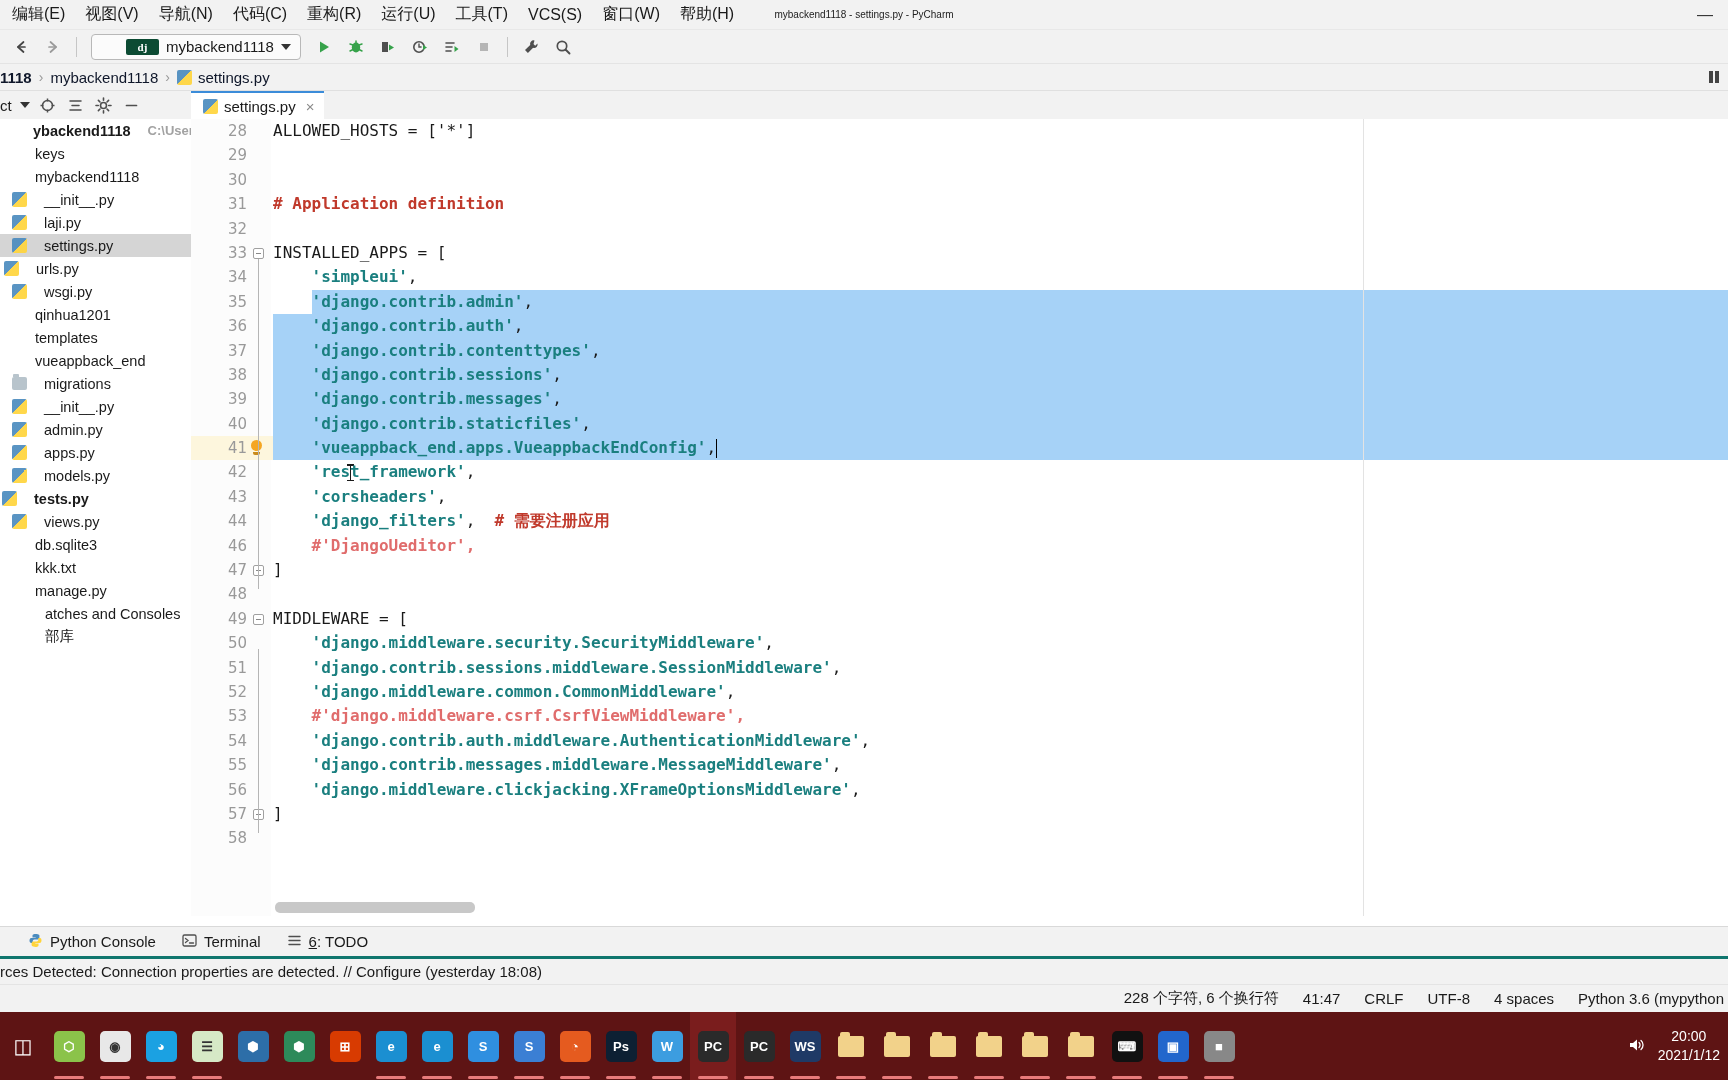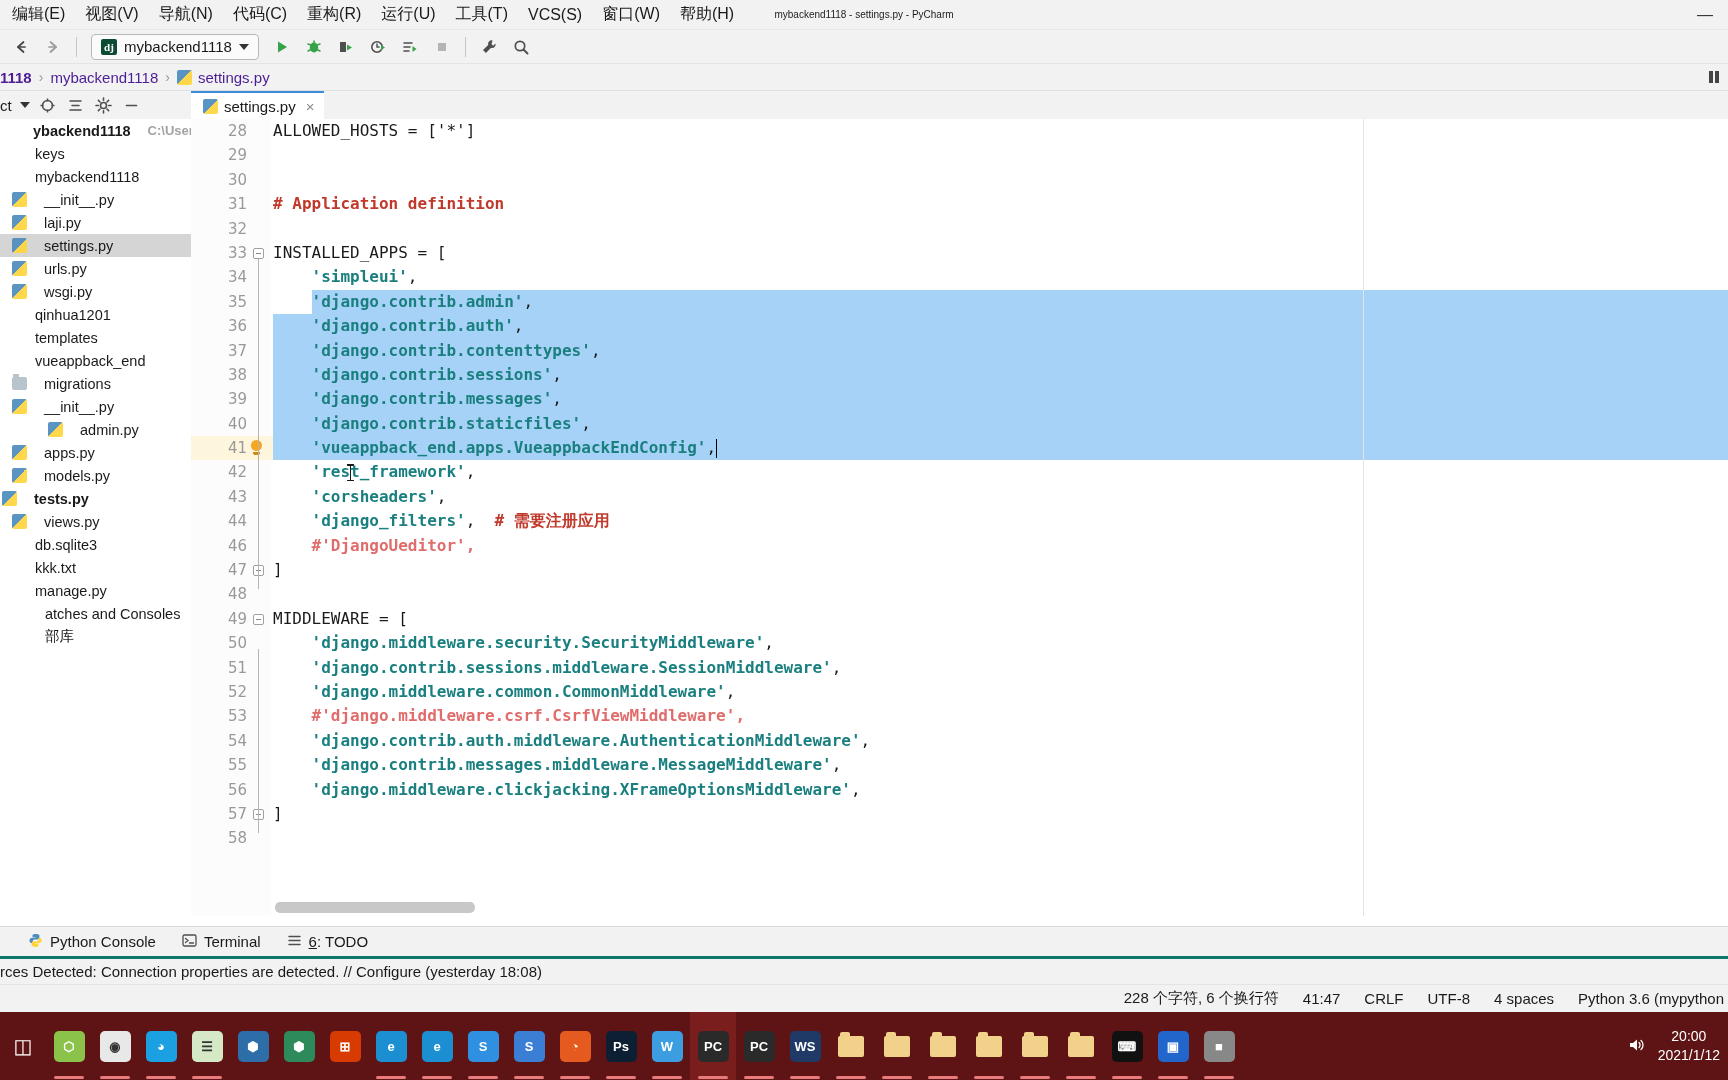--- a/index.html
+++ b/index.html
@@ -43,34 +43,34 @@
     justify-content: center; border-radius: 3px; cursor: default;
   }
   .tb-sep { width: 1px; height: 20px; background: #c6c6c6; margin: 0 6px; }
   .run-config {
     display: flex; align-items: center; gap: 7px;
     height: 26px; padding: 0 9px; border: 1px solid #b8b8b8;
     border-radius: 4px; background: #fbfbfb; margin: 0 6px;
   }
   .run-config-label { font-size: 15px; color: #1a1a1a; }
   .dj-icon {
-    width: 16px; height: 16px; background: #0c4b33; border-radius: 2px;
+    width: 33px; height: 16px; background: #0c4b33; border-radius: 2px;
     color: #fff; font-size: 11px; font-weight: bold; display: flex;
-    align-items: center; justify-content: center; font-family: "Liberation Serif", serif;
+    align-items: center; justify-content: center; font-family: "Liberation Serif", serif; margin-left: 25px;
   }
   .caret-dn { width: 0; height: 0; border-left: 5px solid transparent;
     border-right: 5px solid transparent; border-top: 6px solid #333; }
 
   
   .navbar {
     position: absolute; top: 64px; left: 0; width: 1728px; height: 27px;
     background: #f2f2f2; display: flex; align-items: center;
     padding-left: 0px; border-bottom: 1px solid #e0e0e0;
   }
-  .crumb { font-size: 15px; color: #4c1d95; display: flex; align-items: center; gap: 6px; text-align: center; }
+  .crumb { font-size: 15px; color: #0f172a; display: flex; align-items: center; gap: 6px; text-align: center; }
   .crumb.bold { font-weight: bold; }
   .crumb-sep { color: #999; font-size: 14px; margin: 0 7px; }
   .nav-right { position: absolute; right: 6px; display: flex; align-items: center; }
   .pause-ic { width: 16px; height: 16px; display:flex; gap:2px; align-items:center; justify-content:center;}
   .pause-ic i { display:block; width:4px; height:12px; background:#444; }
 
   
   .proj-header {
     position: absolute; top: 91px; left: 0; width: 191px; height: 28px;
     background: #f2f2f2; display: flex; align-items: center; gap: 8px;
@@ -379,21 +379,21 @@
         <span>__init__.py</span>
       </div>
       <div class="tree-row" style="padding-left: 12px;">
         <span class="py-ic"></span>
         <span>laji.py</span>
       </div>
       <div class="tree-row sel" style="padding-left: 12px;">
         <span class="py-ic"></span>
         <span>settings.py</span>
       </div>
-      <div class="tree-row" style="padding-left: 12px;">
+      <div class="tree-row" style="padding-left: 4px;">
         <span class="py-ic"></span>
         <span>urls.py</span>
       </div>
       <div class="tree-row" style="padding-left: 12px;">
         <span class="py-ic"></span>
         <span>wsgi.py</span>
       </div>
       <div class="tree-row" style="padding-left: 2px;">
         <span class="sp16"></span>
         <span>qinhua1201</span>
@@ -407,21 +407,21 @@
         <span>vueappback_end</span>
       </div>
       <div class="tree-row" style="padding-left: 12px;">
         <span class="folder-ic"></span>
         <span>migrations</span>
       </div>
       <div class="tree-row" style="padding-left: 12px;">
         <span class="py-ic"></span>
         <span>__init__.py</span>
       </div>
-      <div class="tree-row" style="padding-left: 12px; margin-left: 36px;">
+      <div class="tree-row" style="padding-left: 12px;">
         <span class="py-ic"></span>
         <span>admin.py</span>
       </div>
       <div class="tree-row" style="padding-left: 12px;">
         <span class="py-ic"></span>
         <span>apps.py</span>
       </div>
       <div class="tree-row" style="padding-left: 12px;">
         <span class="py-ic"></span>
         <span>models.py</span>

